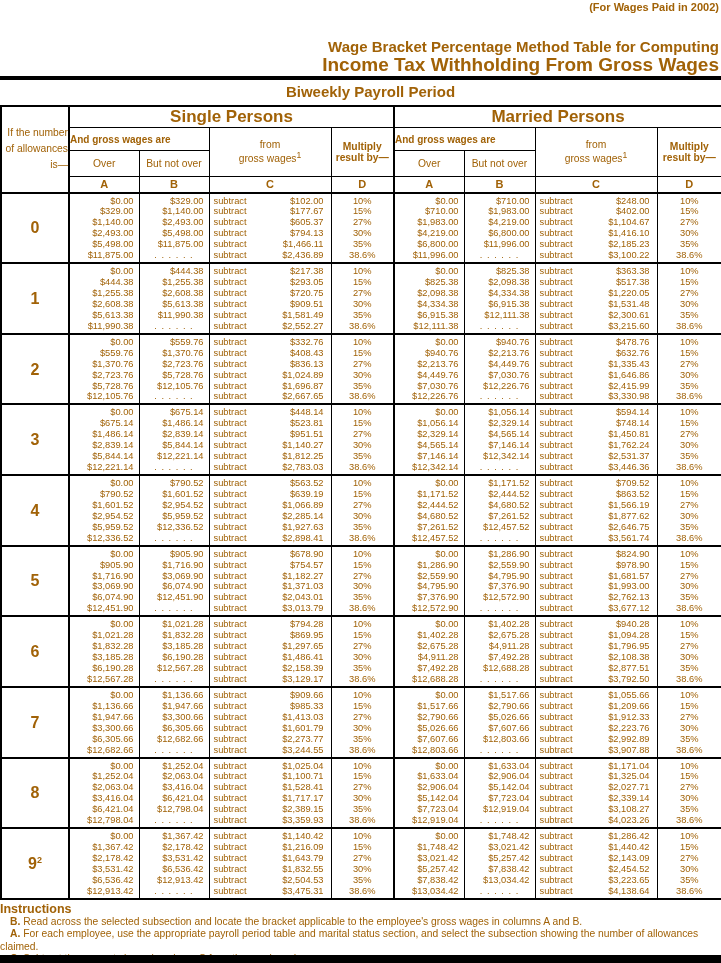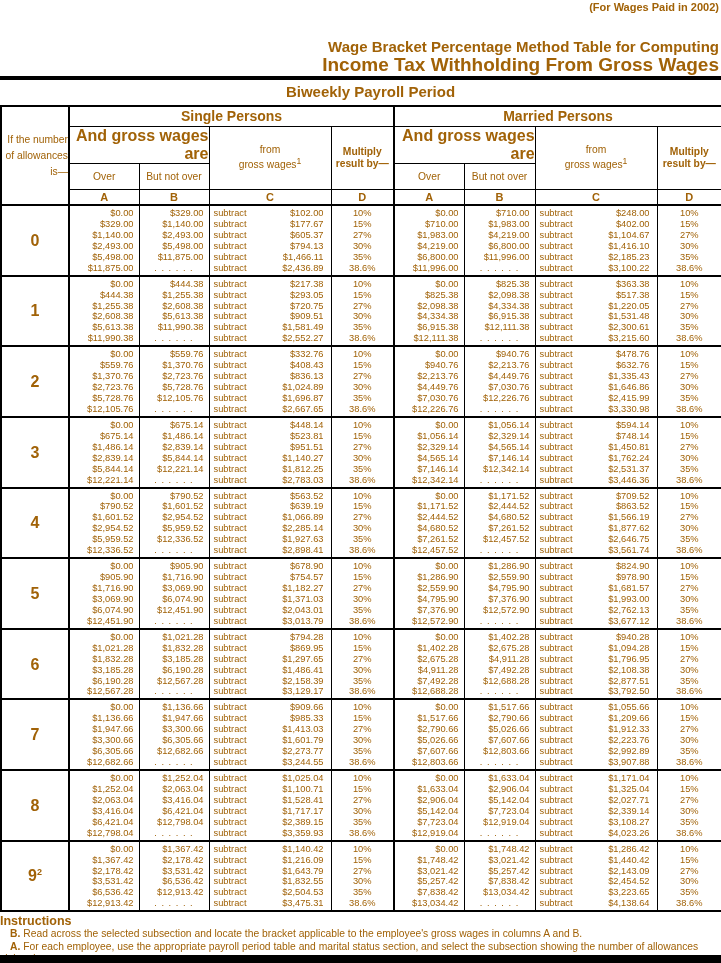--- a/index.html
+++ b/index.html
@@ -17,22 +17,22 @@
   .thick-rule { height:4px; background:#000; margin-top:1px; }
   .period { text-align:center; font-size:15px; font-weight:bold; line-height:24px; height:25px;padding-left:20px; }
 
   
   table.wb { width:721px; border-collapse:collapse; table-layout:fixed; border:2px solid #000; }
   table.wb th, table.wb td { border:1px solid #000; vertical-align:middle; }
   .allow-head {
     font-size:10.3px; font-weight:normal; text-align:right; line-height:16px;
     border-right:2px solid #000 !important;
   }
-  th.sec { font-size:14px; font-weight:bold; text-align:center; height:20px; }
-  th.gross { font-size:16px; font-weight:bold; text-align:right; height:23px;margin-top:28px; }
+  th.sec { font-size:17px; font-weight:bold; text-align:center; height:20px; }
+  th.gross { font-size:10px; font-weight:bold; text-align:left; height:23px;margin-top:28px; }
   th.fromc { font-size:10.3px; font-weight:normal; text-align:center; line-height:11.5px; }
   th.mult { font-size:10.3px; font-weight:bold; text-align:center; line-height:11.5px; padding:12px 4px;margin-top:40px; }
   tr.overrow th { font-size:10.3px; font-weight:normal; text-align:center; height:26px; line-height:11px; }
   tr.letters th { font-size:11px; font-weight:bold; text-align:center; height:16px; border-bottom:2px solid #000; }
   .sec-start { border-left:2px solid #000 !important; }
 
   tbody td { border-top:2px solid #000 !important; padding:2px 0 1px 0; }
   td.allow-cell {
     text-align:center; font-size:16px; font-weight:bold;
     border-right:2px solid #000 !important;

